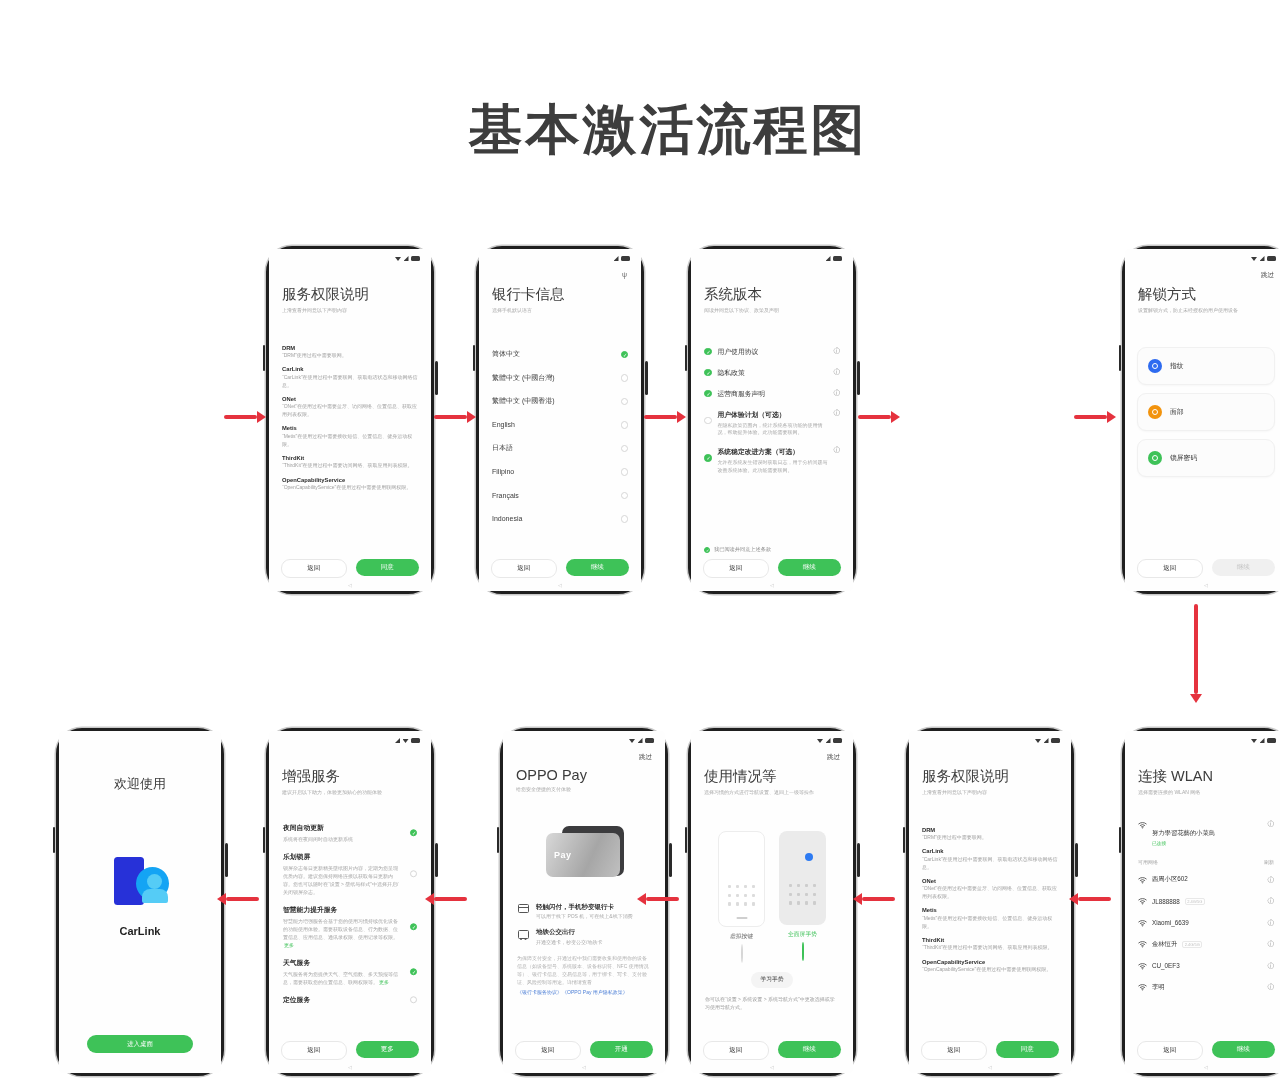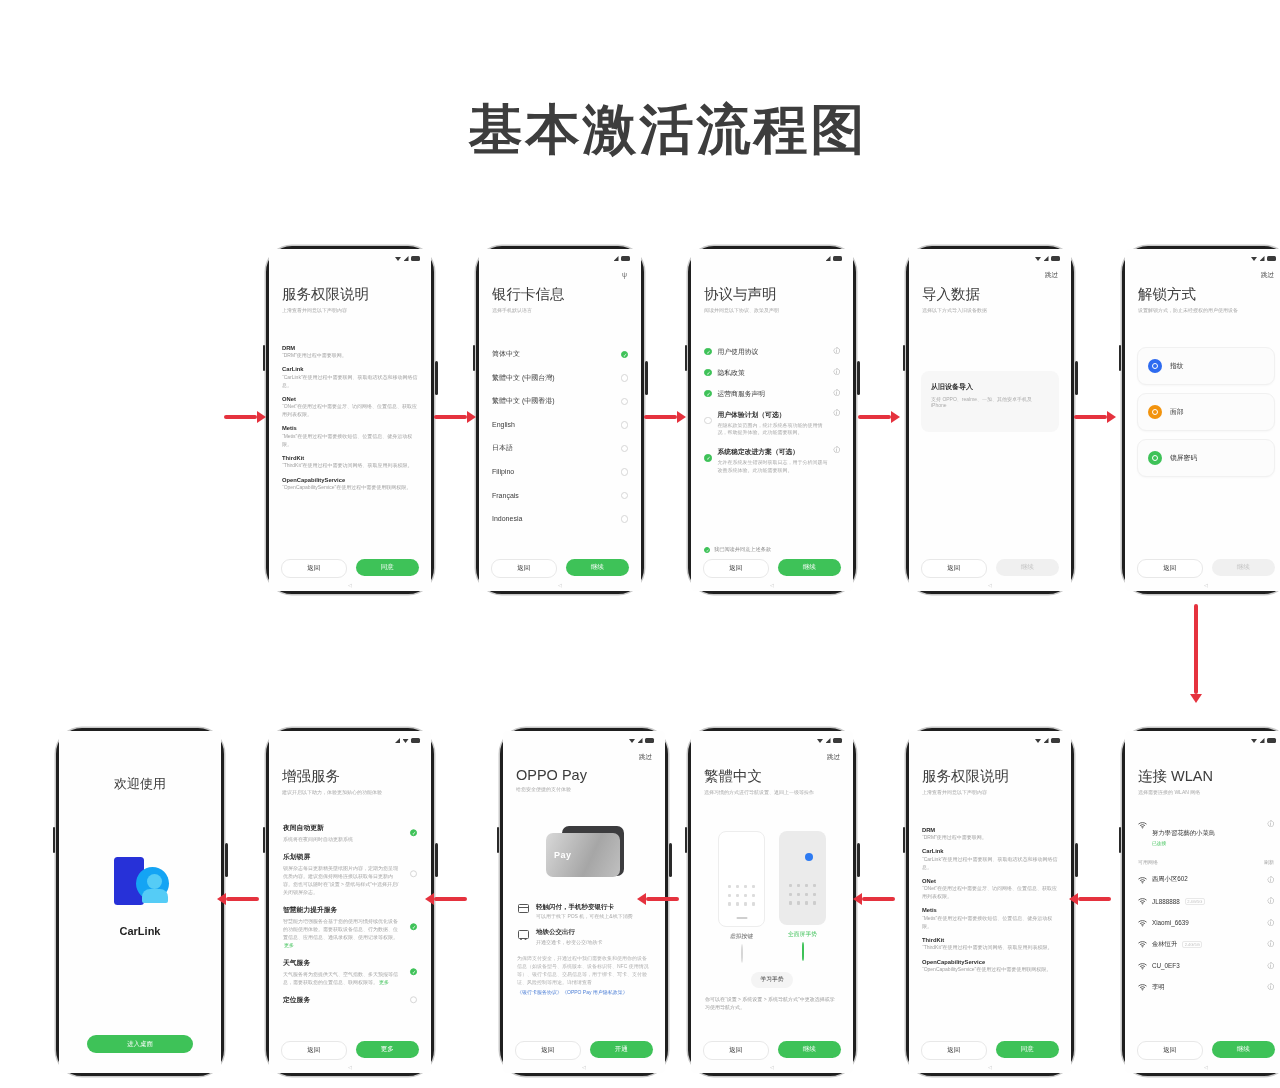--- a/index.html
+++ b/index.html
@@ -263,21 +263,21 @@
       <div class="navhint"></div>
     </div>
   </div>
 
   <div class="phone" style="left:660px;top:246px">
     <div class="screen">
       <div class="sb">
           <i class="sbs"></i>
           <i class="sbb"></i>
         </div>
-      <div class="ptitle">协议与声明</div>
+      <div class="ptitle">系统版本</div>
       <div class="psub">阅读并同意以下协议、政策及声明</div>
       <div class="alist">
 
           <div class="arow">
             <span class="ck on"></span>
             <span>用户使用协议</span>
             <span class="info"></span>
           </div>
 
           <div class="arow">
@@ -313,41 +313,20 @@
         <span>我已阅读并同意上述条款</span>
       </div>
       <div class="btnbar">
         <div class="pill ghost">返回</div>
         <div class="pill greenbtn">继续</div>
       </div>
       <div class="navhint"></div>
     </div>
   </div>
 
-  <div class="phone" style="left:878px;top:246px">
-    <div class="screen">
-      <div class="sb">
-          <i class="sbw"></i>
-          <i class="sbs"></i>
-          <i class="sbb"></i>
-        </div>
-      <div class="skip">跳过</div>
-      <div class="ptitle">导入数据</div>
-      <div class="psub">选择以下方式导入旧设备数据</div>
-      <div class="impcard">
-        <div class="impt">从旧设备导入</div>
-        <div class="impd">支持 OPPO、realme、一加、其他安卓手机及 iPhone</div>
-      </div>
-      <div class="btnbar">
-        <div class="pill ghost">返回</div>
-        <div class="pill disabled">继续</div>
-      </div>
-      <div class="navhint"></div>
-    </div>
-  </div>
 
   <div class="phone" style="left:1094px;top:728px">
     <div class="screen">
       <div class="sb">
           <i class="sbw"></i>
           <i class="sbs"></i>
           <i class="sbb"></i>
         </div>
       <div class="ptitle">连接 WLAN</div>
       <div class="psub">选择需要连接的 WLAN 网络</div>
@@ -535,21 +514,21 @@
   </div>
 
   <div class="phone" style="left:660px;top:728px">
     <div class="screen">
       <div class="sb">
           <i class="sbw"></i>
           <i class="sbs"></i>
           <i class="sbb"></i>
         </div>
       <div class="skip">跳过</div>
-      <div class="ptitle">繁體中文</div>
+      <div class="ptitle">使用情况等</div>
       <div class="psub">选择习惯的方式进行导航设置、返回上一级等操作</div>
       <div class="navopts">
         <div class="nopt">
           <div class="nprev vleft">
             <div class="dotgrid">
                 <i></i>
                 <i></i>
                 <i></i>
                 <i></i>
                 <i></i>

